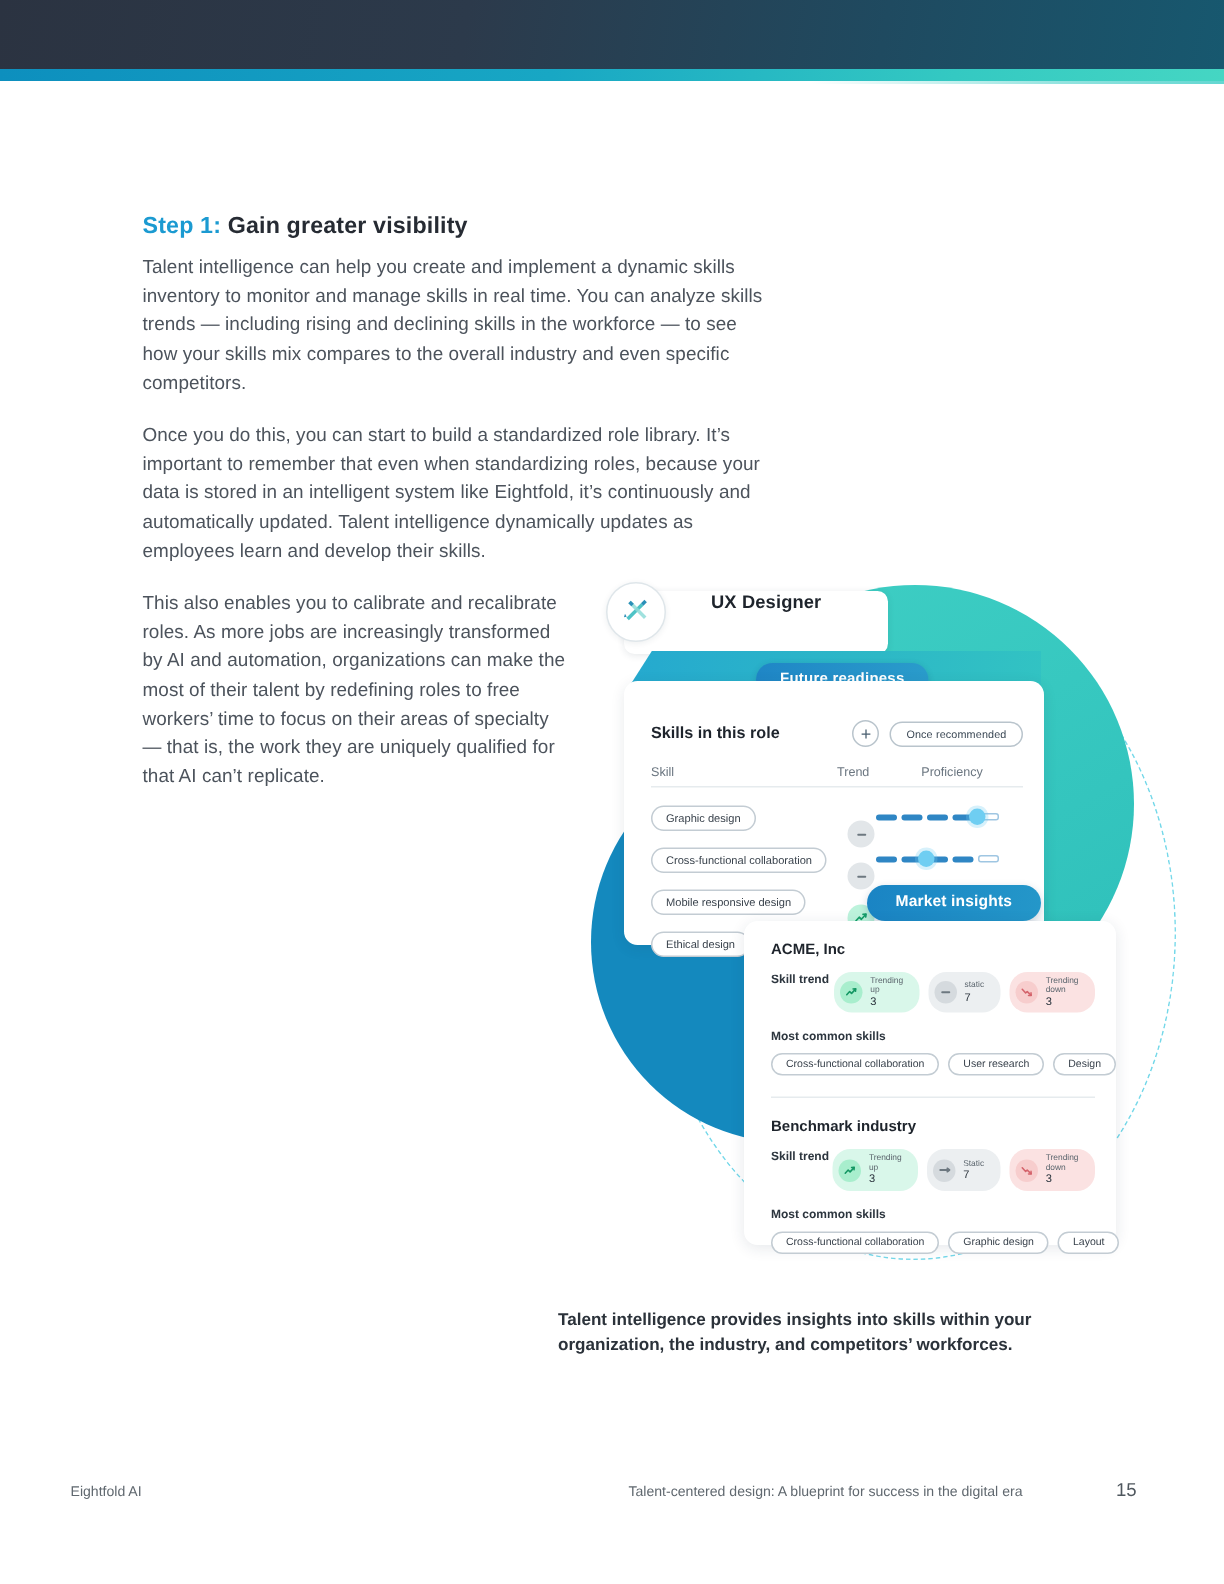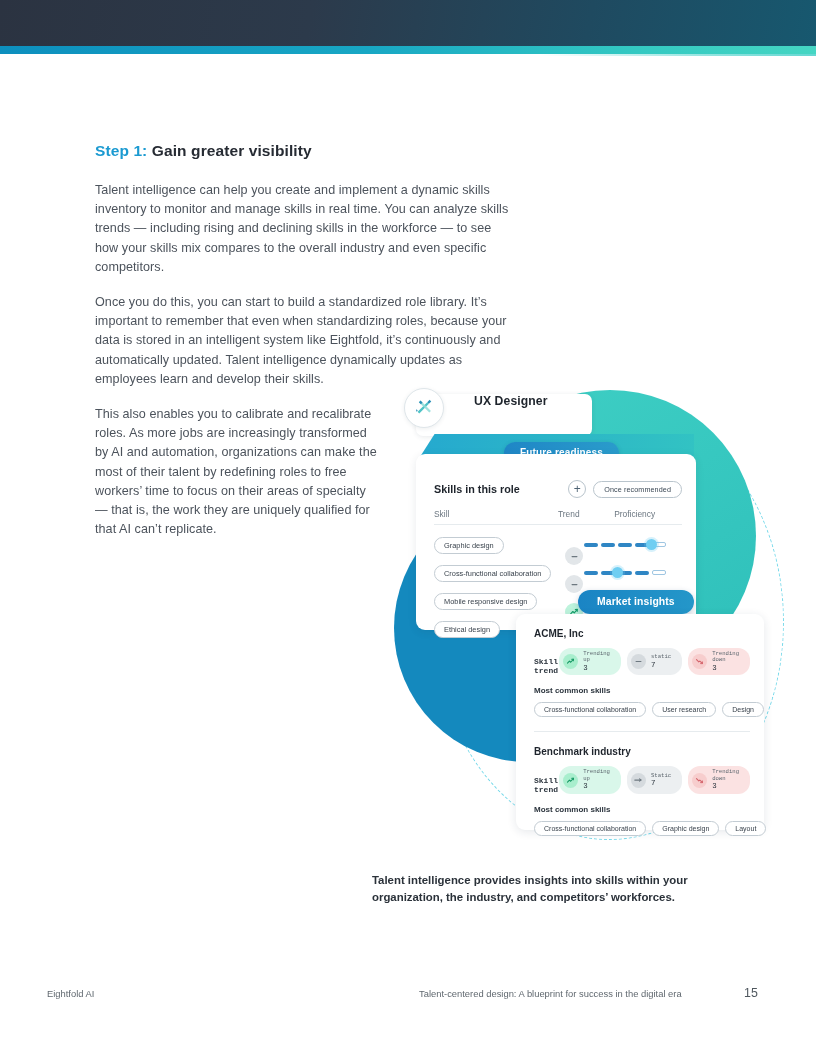--- a/index.html
+++ b/index.html
@@ -22,21 +22,21 @@
   }
   .banner-stripe-fade {
     position: absolute; left: 540px; top: 54px; width: 276px; height: 2px;
     background: linear-gradient(90deg, rgba(60,205,198,0) 0%, rgba(60,205,198,.55) 60%, rgba(60,205,198,.8) 100%);
   }
 
   
   .text-col { position: absolute; left: 95px; top: 142px; width: 422px; }
   h1.step-head {
     font-size: 15.5px; font-weight: bold; color: #262b33;
-    margin-bottom: 21px; letter-spacing: .1px;
+    margin-bottom: 9px; letter-spacing: .1px;
   }
   h1.step-head .step-num { color: #1b9ad1; }
   p.body {
     font-size: 12.6px; line-height: 19.2px; color: #4c535c;
     margin-bottom: 16px; letter-spacing: .05px;
   }
   p.body.narrow { width: 286px; }
 
   
   .stage { position: absolute; left: 396px; top: 382px; width: 400px; height: 470px; }
@@ -146,25 +146,24 @@
     color: #fff; font-size: 10.4px; font-weight: bold; letter-spacing: .1px;
     box-shadow: 0 2px 6px rgba(20,60,100,.22);
   }
 
   
   .insights-card {
     position: absolute; left: 100px; top: 232px; width: 248px; height: 216px;
     background: #fff; border-radius: 9px;
     box-shadow: 0 2px 10px rgba(25,45,70,.11);
     padding: 14px 14px 0 18px;
-    margin-left: 20px;
   }
   .ins-section { }
   .ins-title { font-size: 10px; font-weight: bold; color: #1e242c; }
-  .trend-line { display: flex; align-items: flex-end; margin-top: 9px; font-family: Liberation Mono, monospace; }
+  .trend-line { display: flex; align-items: flex-start; margin-top: 9px; }
   .trend-label { font-size: 8px; font-weight: bold; color: #2c353e; width: 52px; }
   .trend-pills { display: flex; gap: 6px; }
   .tp {
     display: flex; align-items: center; gap: 5px;
     border-radius: 12px; padding: 3px 11px 3px 4px;
   }
   .tp.up { background: #d9f7ea; }
   .tp.flat { background: #eceff1; }
   .tp.down { background: #fbe2e2; }
   .tp-dot {

